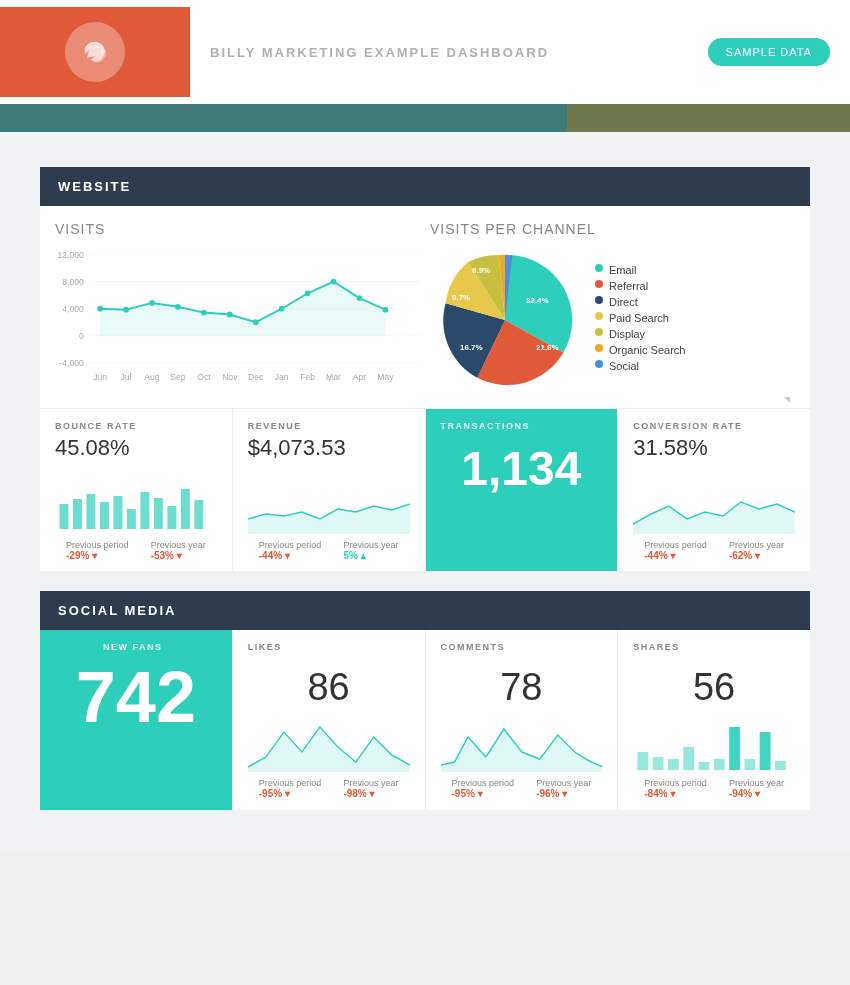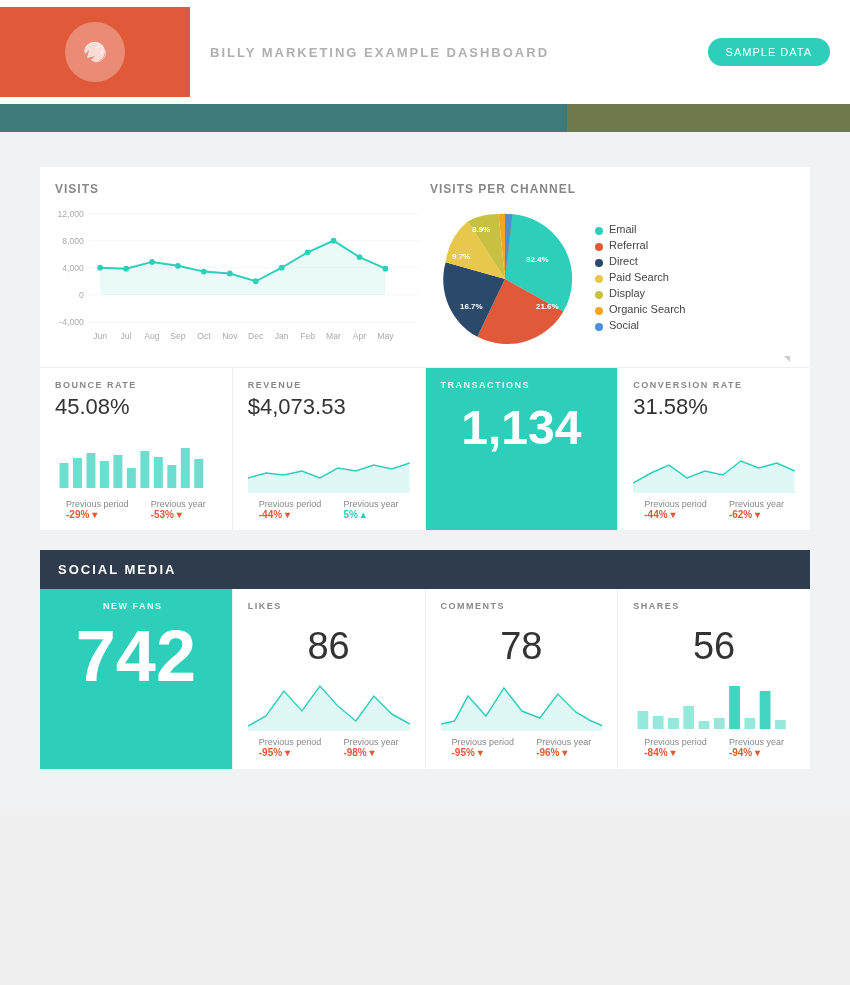--- a/index.html
+++ b/index.html
@@ -25,30 +25,30 @@
     .section-header { background: #2e3c4e; color: #fff; padding: 12px 18px; font-size: 13px; letter-spacing: 2px; font-weight: 700; margin-bottom: 0; }
 
     
     .website-section { background: #fff; margin: 20px 20px 0; }
 
     
     .charts-row { display: flex; background: #fff; padding: 15px 15px 5px; gap: 10px; }
 
     
     .visits-chart { flex: 1; }
-    .chart-label { font-size: 12px; color: #888; letter-spacing: 1px; font-weight: 700; margin-bottom: 8px; }
+    .chart-label { font-size: 14px; color: #888; letter-spacing: 1px; font-weight: 400; margin-bottom: 8px; }
     .line-chart { position: relative; height: 140px; }
     .line-chart svg { width: 100%; height: 100%; }
 
     
     .pie-area { flex: 1; }
     .pie-row { display: flex; align-items: center; gap: 15px; }
     .pie-container { width: 150px; height: 150px; flex-shrink: 0; }
     .legend { font-size: 11px; color: #444; }
-    .legend-item { display: flex; align-items: flex-end; gap: 6px; margin-bottom: 4px; }
+    .legend-item { display: flex; align-items: flex-start; gap: 6px; margin-bottom: 4px; }
     .legend-dot { width: 8px; height: 8px; border-radius: 50%; flex-shrink: 0; }
 
     
     .stats-row { display: flex; background: #fff; border-top: 1px solid #eee; }
     .stat-card { flex: 1; padding: 12px 15px 10px; border-right: 1px solid #eee; position: relative; }
     .stat-card:last-child { border-right: none; }
     .stat-card.highlight { background: #2dcfba; }
     .stat-title { font-size: 9px; color: #888; letter-spacing: 1.5px; font-weight: 700; text-transform: uppercase; margin-bottom: 4px; }
     .stat-card.highlight .stat-title { color: rgba(255,255,255,0.85); }
     .stat-value { font-size: 22px; color: #333; font-weight: 300; margin-bottom: 23px; }
@@ -92,20 +92,21 @@
 </div>
 
 <div class="color-bar">
   <div class="color-bar-teal"></div>
   <div class="color-bar-olive"></div>
 </div>
 
 <div class="section-wrapper">
 
   <div class="website-section">
+    <div class="section-header">WEBSITE</div>
 
     <div class="charts-row">
 
       <div class="visits-chart">
         <div class="chart-label">VISITS</div>
         <div class="line-chart">
           <svg viewBox="0 0 380 145" preserveAspectRatio="none">
 
             <line x1="35" y1="10" x2="380" y2="10" stroke="#eee" stroke-width="0.5"></line>
             <line x1="35" y1="38" x2="380" y2="38" stroke="#eee" stroke-width="0.5"></line>

